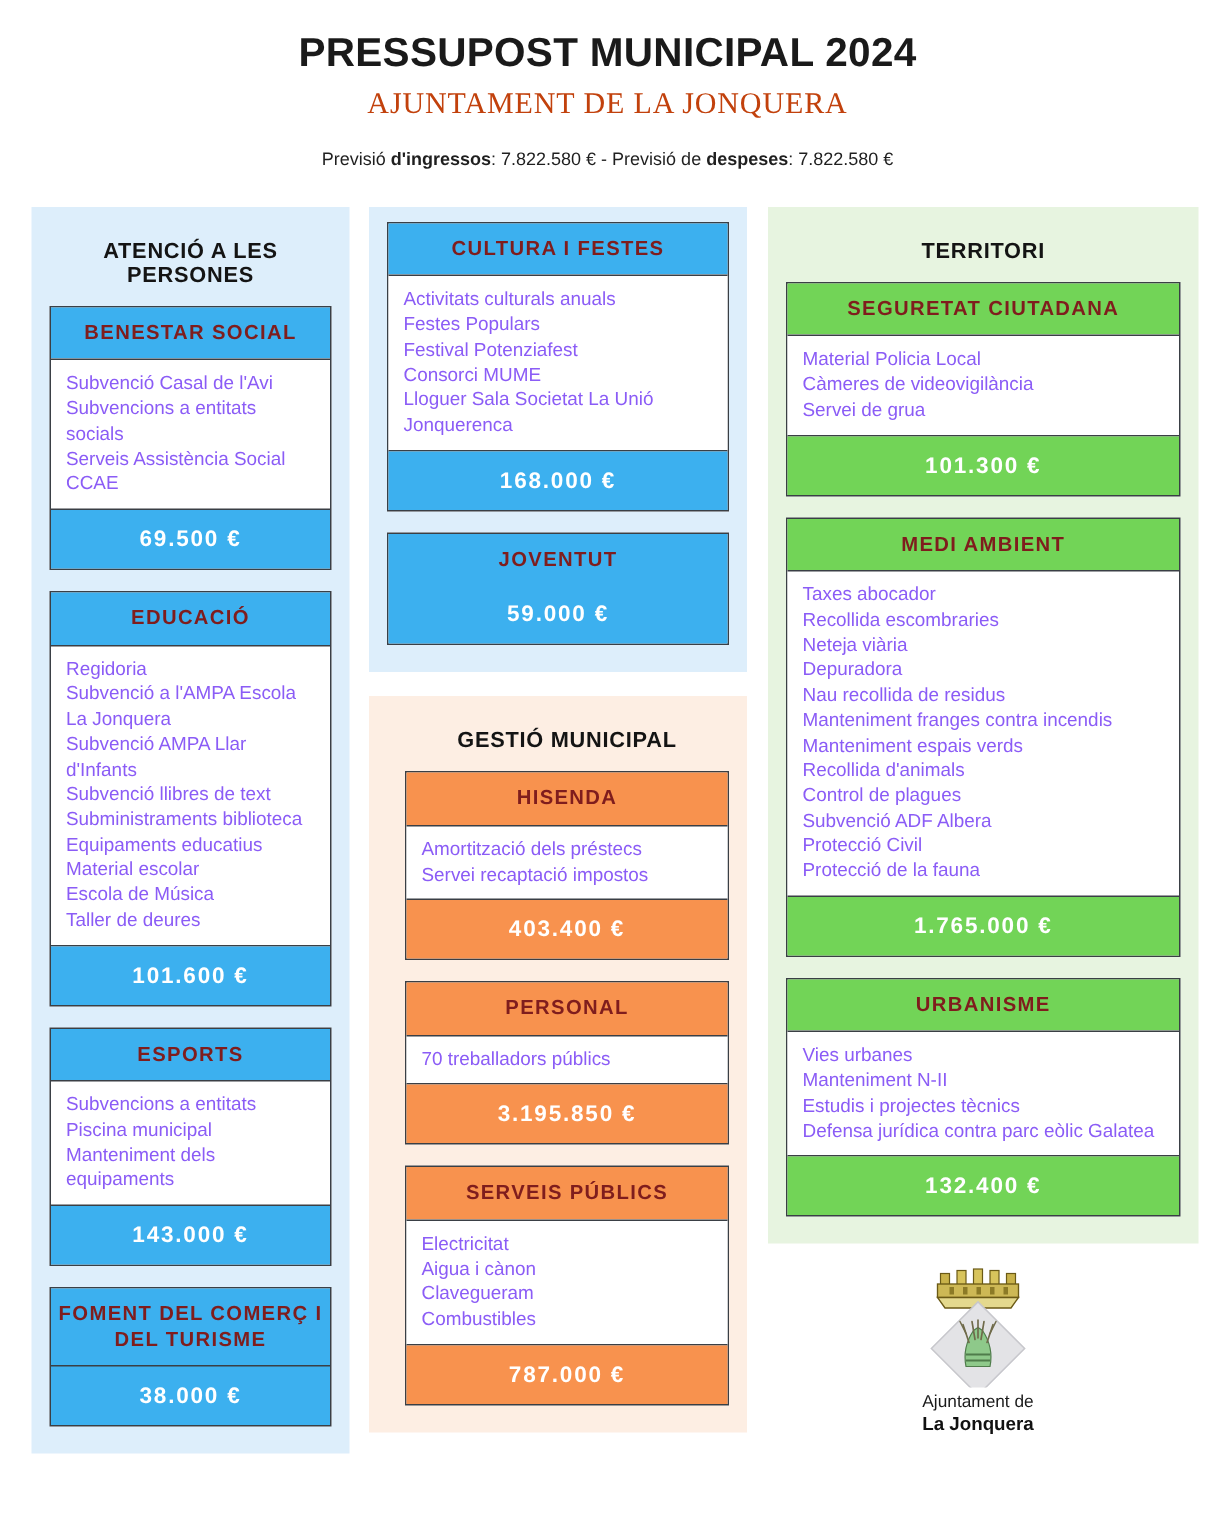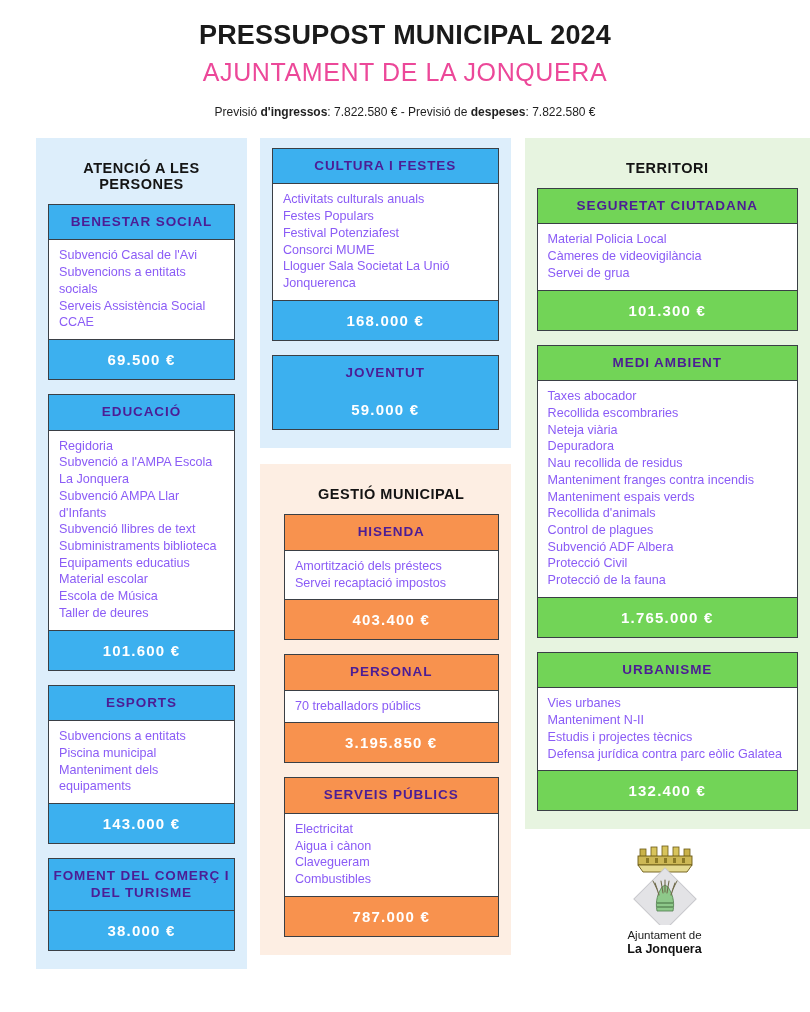--- a/index.html
+++ b/index.html
@@ -15,44 +15,45 @@
 
   
   .header { text-align: center; padding-top: 20px; }
   .title {
     font-size: 27px;
     font-weight: bold;
     letter-spacing: 0.2px;
     color: #1a1a1a;
   }
   .subtitle {
-    font-size: 25px;
+    font-size: 20px;
     font-weight: 400;
     letter-spacing: 0.6px;
-    color: #ec4899;
+    color: #c2410c;
     margin-top: 7px;
+    font-family: Liberation Serif, serif;
   }
   .budget-line {
     font-size: 12px;
     color: #1f1f1f;
     margin-top: 18px;
   }
   .budget-line b { font-weight: bold; }
 
   
   .columns {
     position: absolute;
     top: 138px;
     left: 0;
     width: 810px;
     display: flex;
     gap: 0;
   }
   .col { display: flex; flex-direction: column; }
-  .col-1 { width: 212px; margin-left: 36px; }
+  .col-1 { width: 212px; margin-left: 21px; }
   .col-2 { width: 252px; margin-left: 13px; }
   .col-3 { width: 287px; margin-left: 14px; }
 
   .panel { padding: 10px 12px 14px 12px; }
   .panel-blue  { background: #ddeefb; }
   .panel-orange{ background: #fdeee3; padding-left: 24px; }
   .panel-green { background: #e7f4e0; }
 
   .panel-title {
     text-align: center;
@@ -69,21 +70,21 @@
     border: 1px solid #3a3f45;
     background: #ffffff;
   }
   .card:last-child { margin-bottom: 4px; }
 
   .card-head {
     text-align: center;
     font-size: 13.5px;
     font-weight: bold;
     letter-spacing: 0.9px;
-    color: #4c1d95;
+    color: #7f1d1d;
     padding: 9px 4px;
     line-height: 1.22;
   }
   .card-body {
     background: #ffffff;
     padding: 7px 10px 8px 10px;
     border-top: 1px solid #3a3f45;
     border-bottom: 1px solid #3a3f45;
   }
   .card-body ul { list-style: none; }

